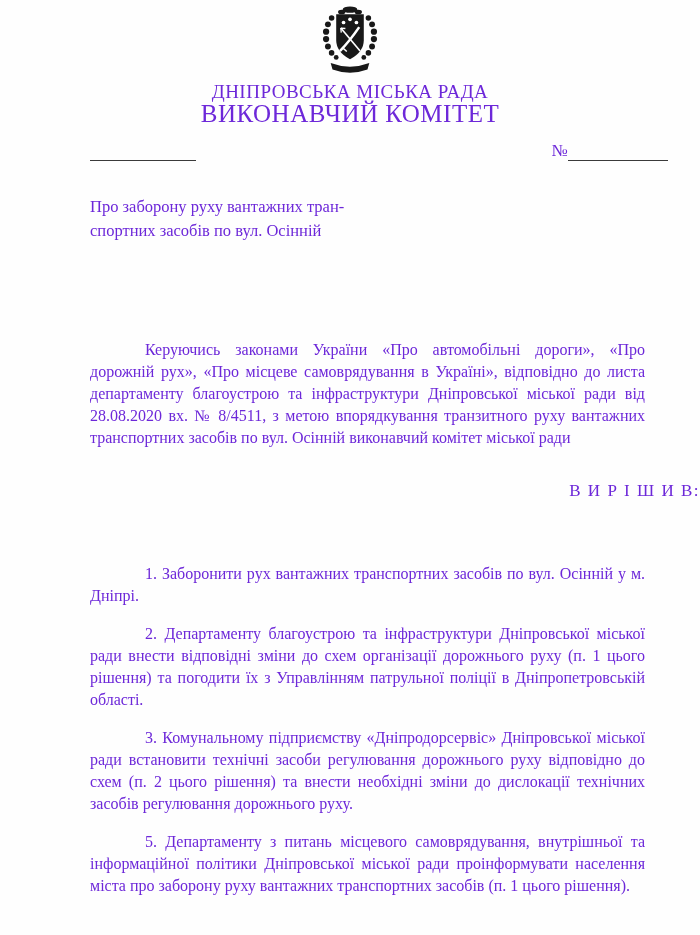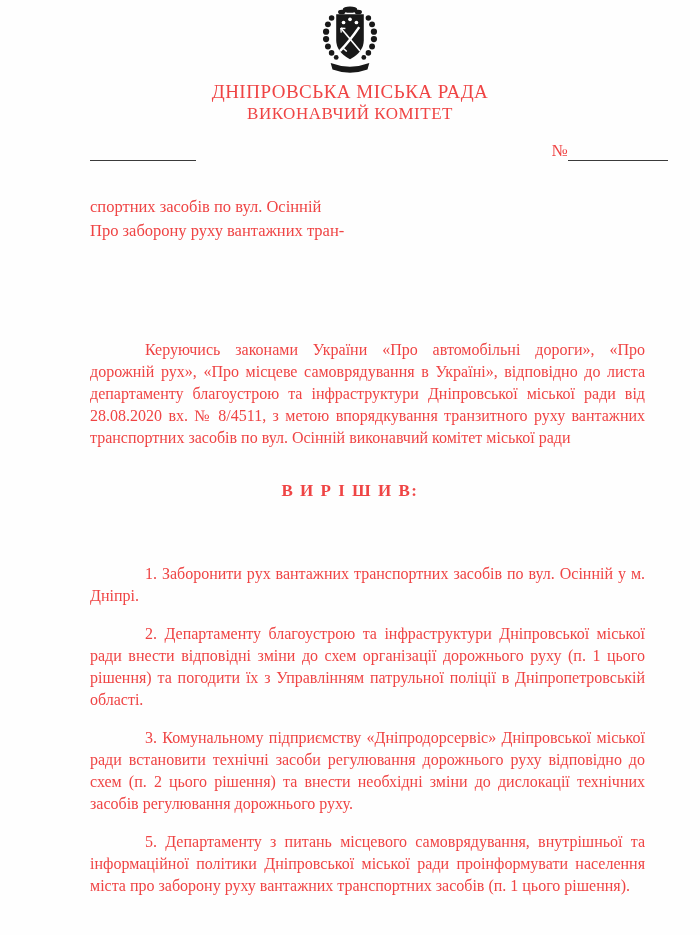--- a/index.html
+++ b/index.html
@@ -3,34 +3,34 @@
 <meta charset="utf-8">
 <style>
   html, body { margin: 0; padding: 0; }
   body { background: #ffffff; }
   .page {
     position: relative;
     width: 700px;
     height: 935px;
     margin: 0 auto;
     background: #fefefe;
-    color: #ef4444;
+    color: #6d28d9;
     font-family: "Liberation Serif", "DejaVu Serif", serif;
     overflow: hidden;
   }
   .header { text-align: center; padding-top: 5px; }
   .emblem { display: block; margin: 0 auto; }
   .council {
     font-size: 19px;
     line-height: 22px;
     margin-top: 6px;
     letter-spacing: 0.5px;
   }
   .committee {
-    font-size: 17px;
+    font-size: 25px;
     line-height: 22px;
     letter-spacing: 0.5px;
   }
   .doctype {
     font-size: 19px;
     font-weight: bold;
     letter-spacing: 6px;
     margin-top: 9px;
   }
   .refrow {
@@ -58,25 +58,24 @@
   .bodytext {
     margin-left: 90px;
     margin-right: 55px;
     font-size: 16px;
     line-height: 22px;
     text-align: justify;
     text-indent: 55px;
   }
   .preamble { margin-top: 96px; }
   .resolved {
-    text-align: center;
+    text-align: right;
     font-size: 17px;
     letter-spacing: 1.5px;
     margin-top: 32px;
-    font-weight: bold;
   }
   .item1 { margin-top: 62px; }
   .item2 { margin-top: 10px; }
   .item3 { }
   .item4 { margin-top: 8px; }
   .item5 { margin-top: 8px; }
 </style>
 </head>
 <body>
 
@@ -127,22 +126,22 @@
 
   <div class="refrow">
     <span class="blankline dateline"></span>
     <span class="numgroup">
       <span>№</span>
       <span class="blankline numline"></span>
     </span>
   </div>
 
   <div class="titleblock">
+    <div>Про заборону руху вантажних тран-</div>
     <div>спортних засобів по вул. Осінній</div>
-    <div>Про заборону руху вантажних тран-</div>
   </div>
 
   <p class="bodytext preamble">Керуючись законами України «Про автомобільні дороги», «Про дорожній рух», «Про місцеве самоврядування в Україні», відповідно до листа департаменту благоустрою та інфраструктури Дніпровської міської ради від 28.08.2020 вх. № 8/4511, з метою впорядкування транзитного руху вантажних транспортних засобів по вул. Осінній виконавчий комітет міської ради</p>
 
   <div class="resolved">В И Р І Ш И В:</div>
 
   <p class="bodytext item1">1. Заборонити рух вантажних транспортних засобів по вул. Осінній у м. Дніпрі.</p>
   <p class="bodytext item2">2. Департаменту благоустрою та інфраструктури Дніпровської міської ради внести відповідні зміни до схем організації дорожнього руху (п. 1 цього рішення) та погодити їх з Управлінням патрульної поліції в Дніпропетровській області.</p>
   <p class="bodytext item3">3. Комунальному підприємству «Дніпродорсервіс» Дніпровської міської ради встановити технічні засоби регулювання дорожнього руху відповідно до схем (п. 2 цього рішення) та внести необхідні зміни до дислокації технічних засобів регулювання дорожнього руху.</p>
   <p class="bodytext item5">5. Департаменту з питань місцевого самоврядування, внутрішньої та інформаційної політики Дніпровської міської ради проінформувати населення міста про заборону руху вантажних транспортних засобів (п. 1 цього рішення).</p>

